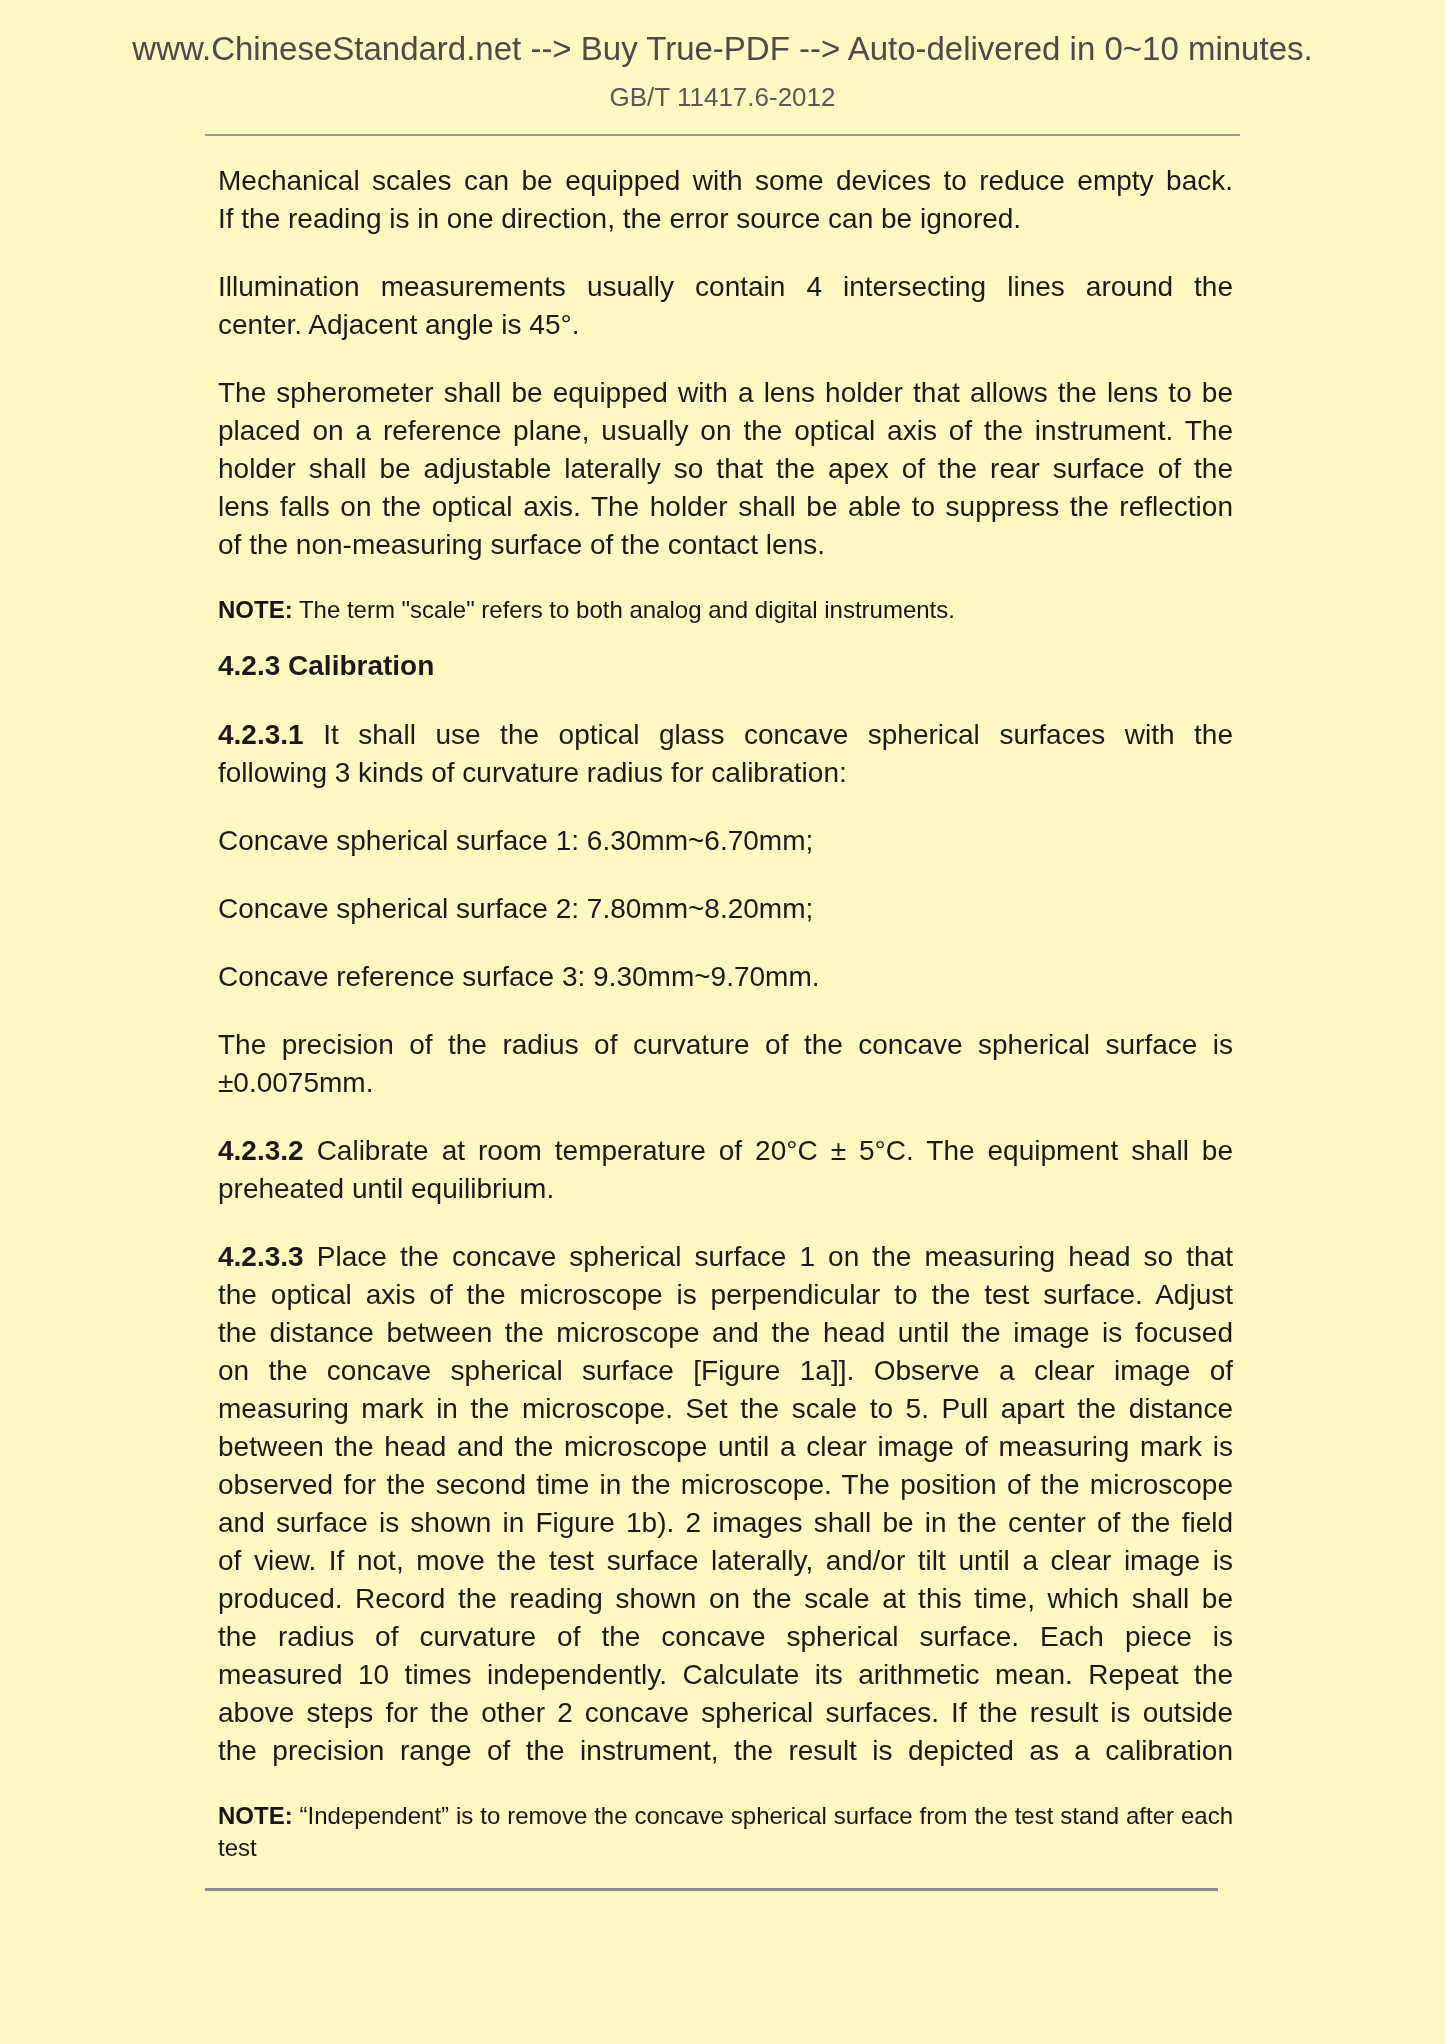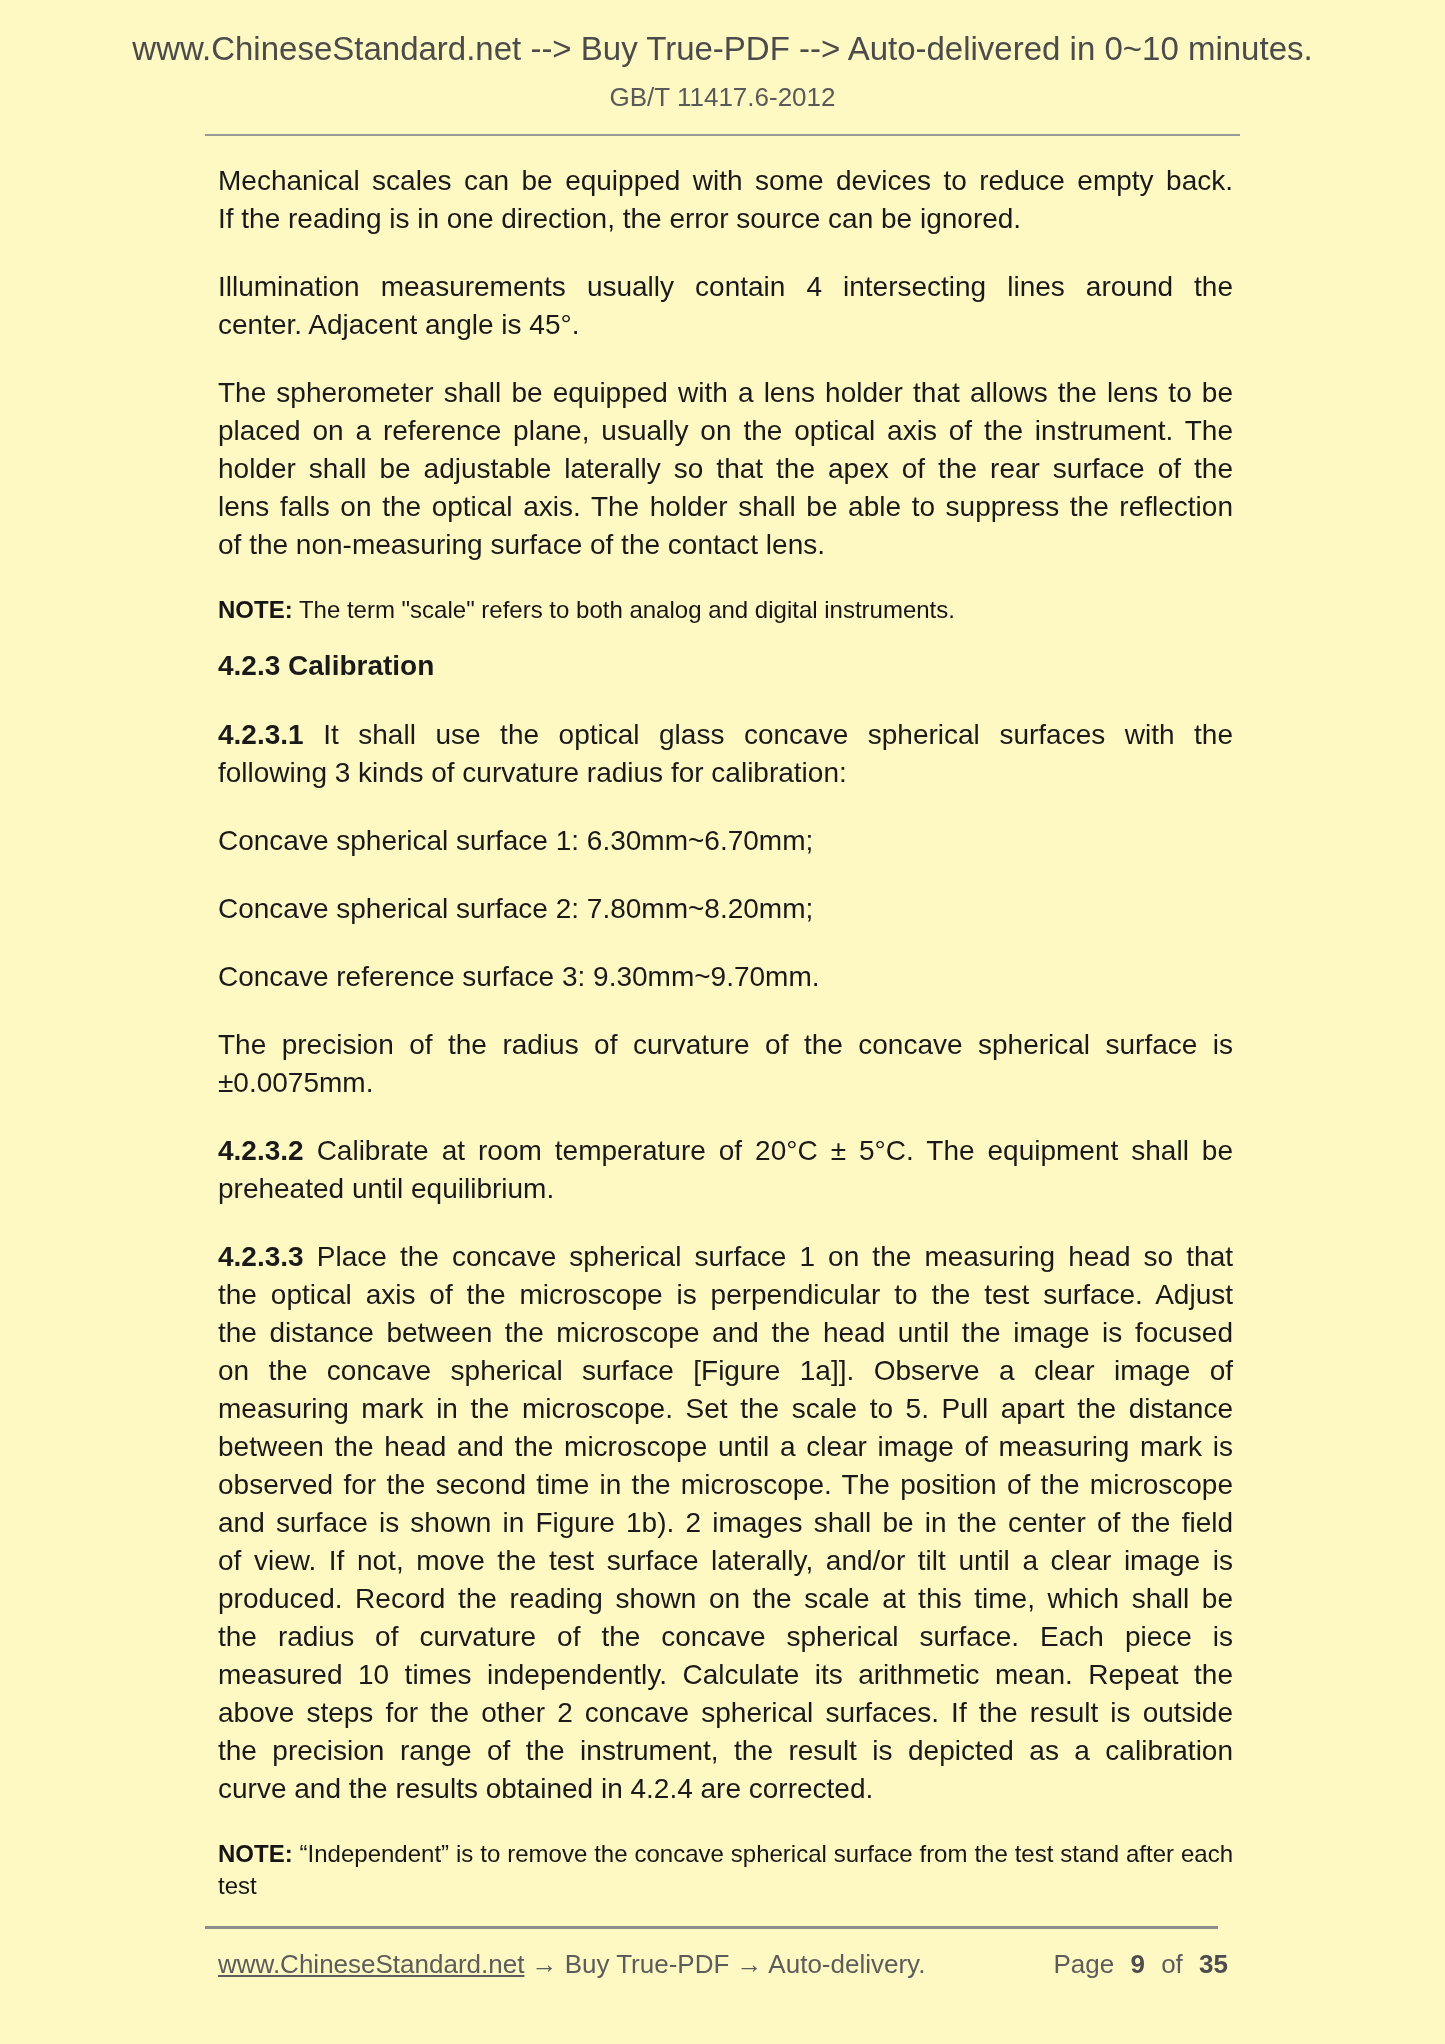--- a/index.html
+++ b/index.html
@@ -103,31 +103,19 @@
         <div class="jline">measuring mark in the microscope. Set the scale to 5. Pull apart the distance</div>
         <div class="jline">between the head and the microscope until a clear image of measuring mark is</div>
         <div class="jline">observed for the second time in the microscope. The position of the microscope</div>
         <div class="jline">and surface is shown in Figure 1b). 2 images shall be in the center of the field</div>
         <div class="jline">of view. If not, move the test surface laterally, and/or tilt until a clear image is</div>
         <div class="jline">produced. Record the reading shown on the scale at this time, which shall be</div>
         <div class="jline">the radius of curvature of the concave spherical surface. Each piece is</div>
         <div class="jline">measured 10 times independently. Calculate its arithmetic mean. Repeat the</div>
         <div class="jline">above steps for the other 2 concave spherical surfaces. If the result is outside</div>
         <div class="jline">the precision range of the instrument, the result is depicted as a calibration</div>
-        <div class="lline">curve and the results obtained in 4.2.4 are corrected.</div>
       </div>
       <div class="note jnote"><span class="b">NOTE:</span> “Independent” is to remove the concave spherical surface from the test stand after each test</div>
     </div>
 
   <div class="rule rule-bottom"></div>
 
-  <div class="footer">
-    <div class="footer-left">
-      <span class="footer-site">www.ChineseStandard.net</span><span class="footer-rest">→ Buy True-PDF → Auto-delivery.</span>
-    </div>
-    <div class="footer-right">
-      <span>Page</span>
-      <span class="b">9</span>
-      <span>of</span>
-      <span class="b">35</span>
-    </div>
-  </div>
 </div>
 
 </body></html>

